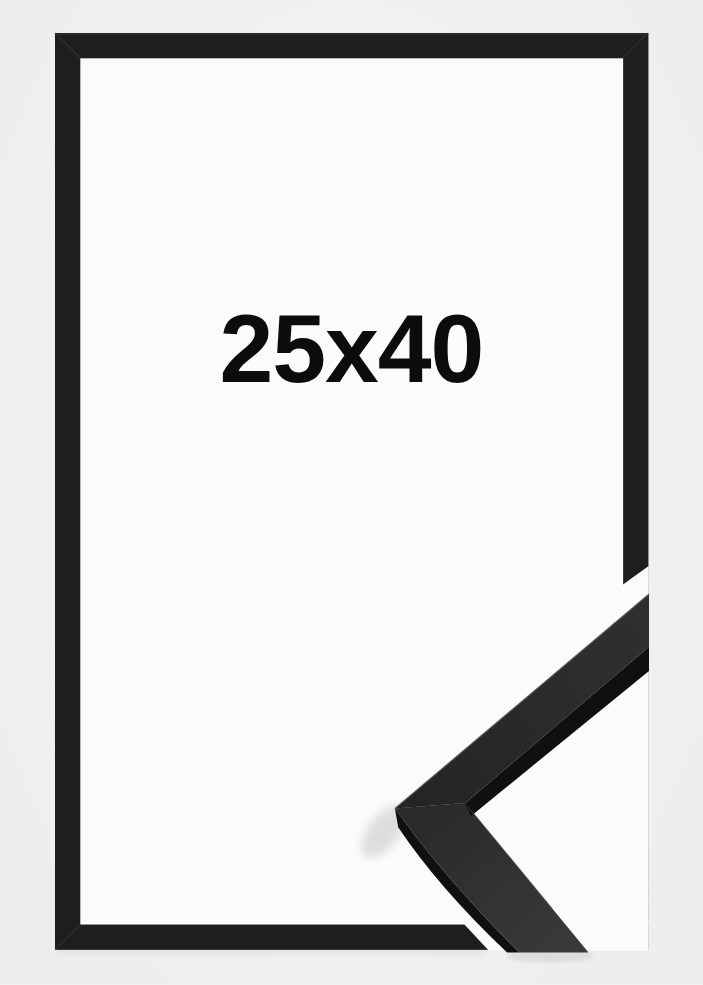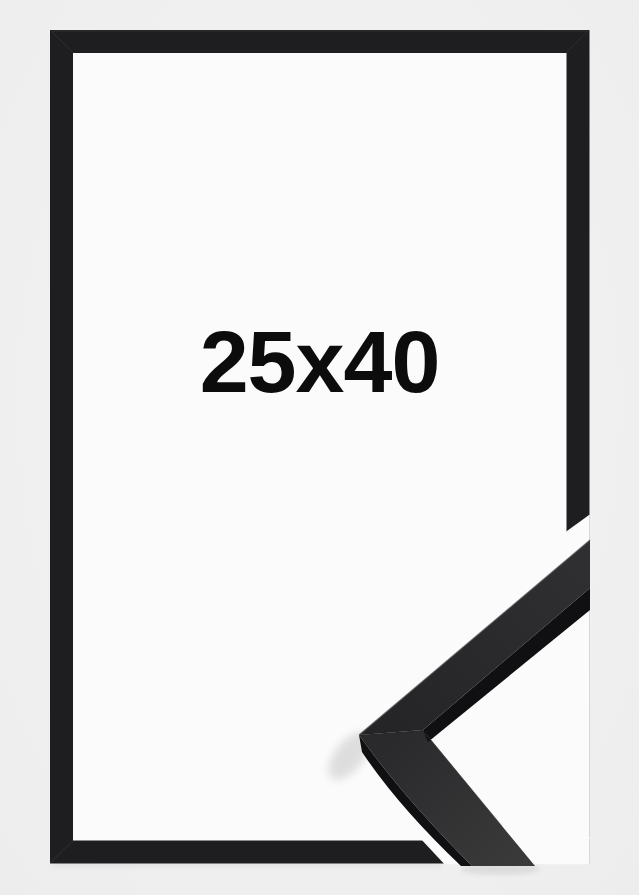--- a/index.html
+++ b/index.html
@@ -26,21 +26,20 @@
     left: 0;
     top: 273px;
     width: 100%;
     text-align: center;
     font-weight: 700;
     font-size: 88px;
     line-height: 1;
     letter-spacing: -1px;
     color: #0c0c0c;
     user-select: none;
-    margin-top: 45px;
   }
 </style>
 </head>
 <body>
 
 <div class="stage">
 
   <svg width="639" height="895" viewBox="0 0 639 895">
     <defs>
       <filter id="soft" x="-60%" y="-60%" width="220%" height="220%">

